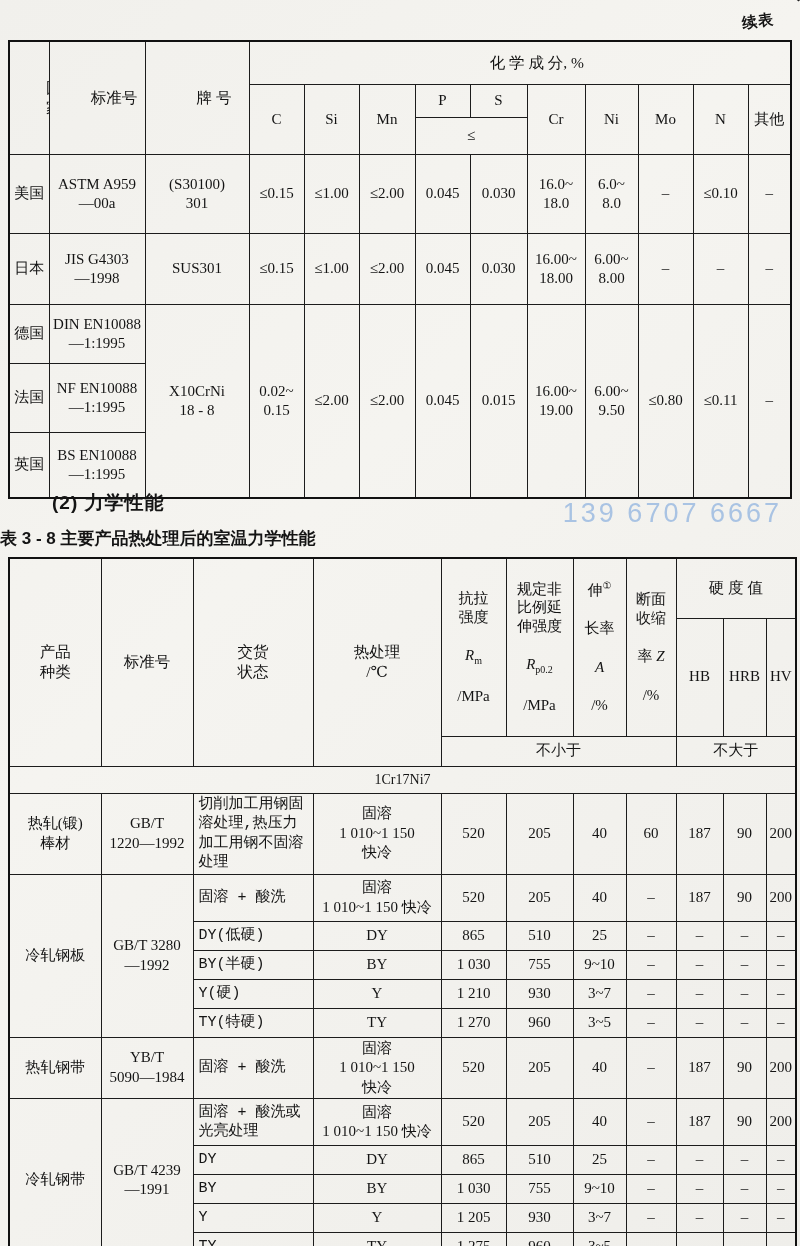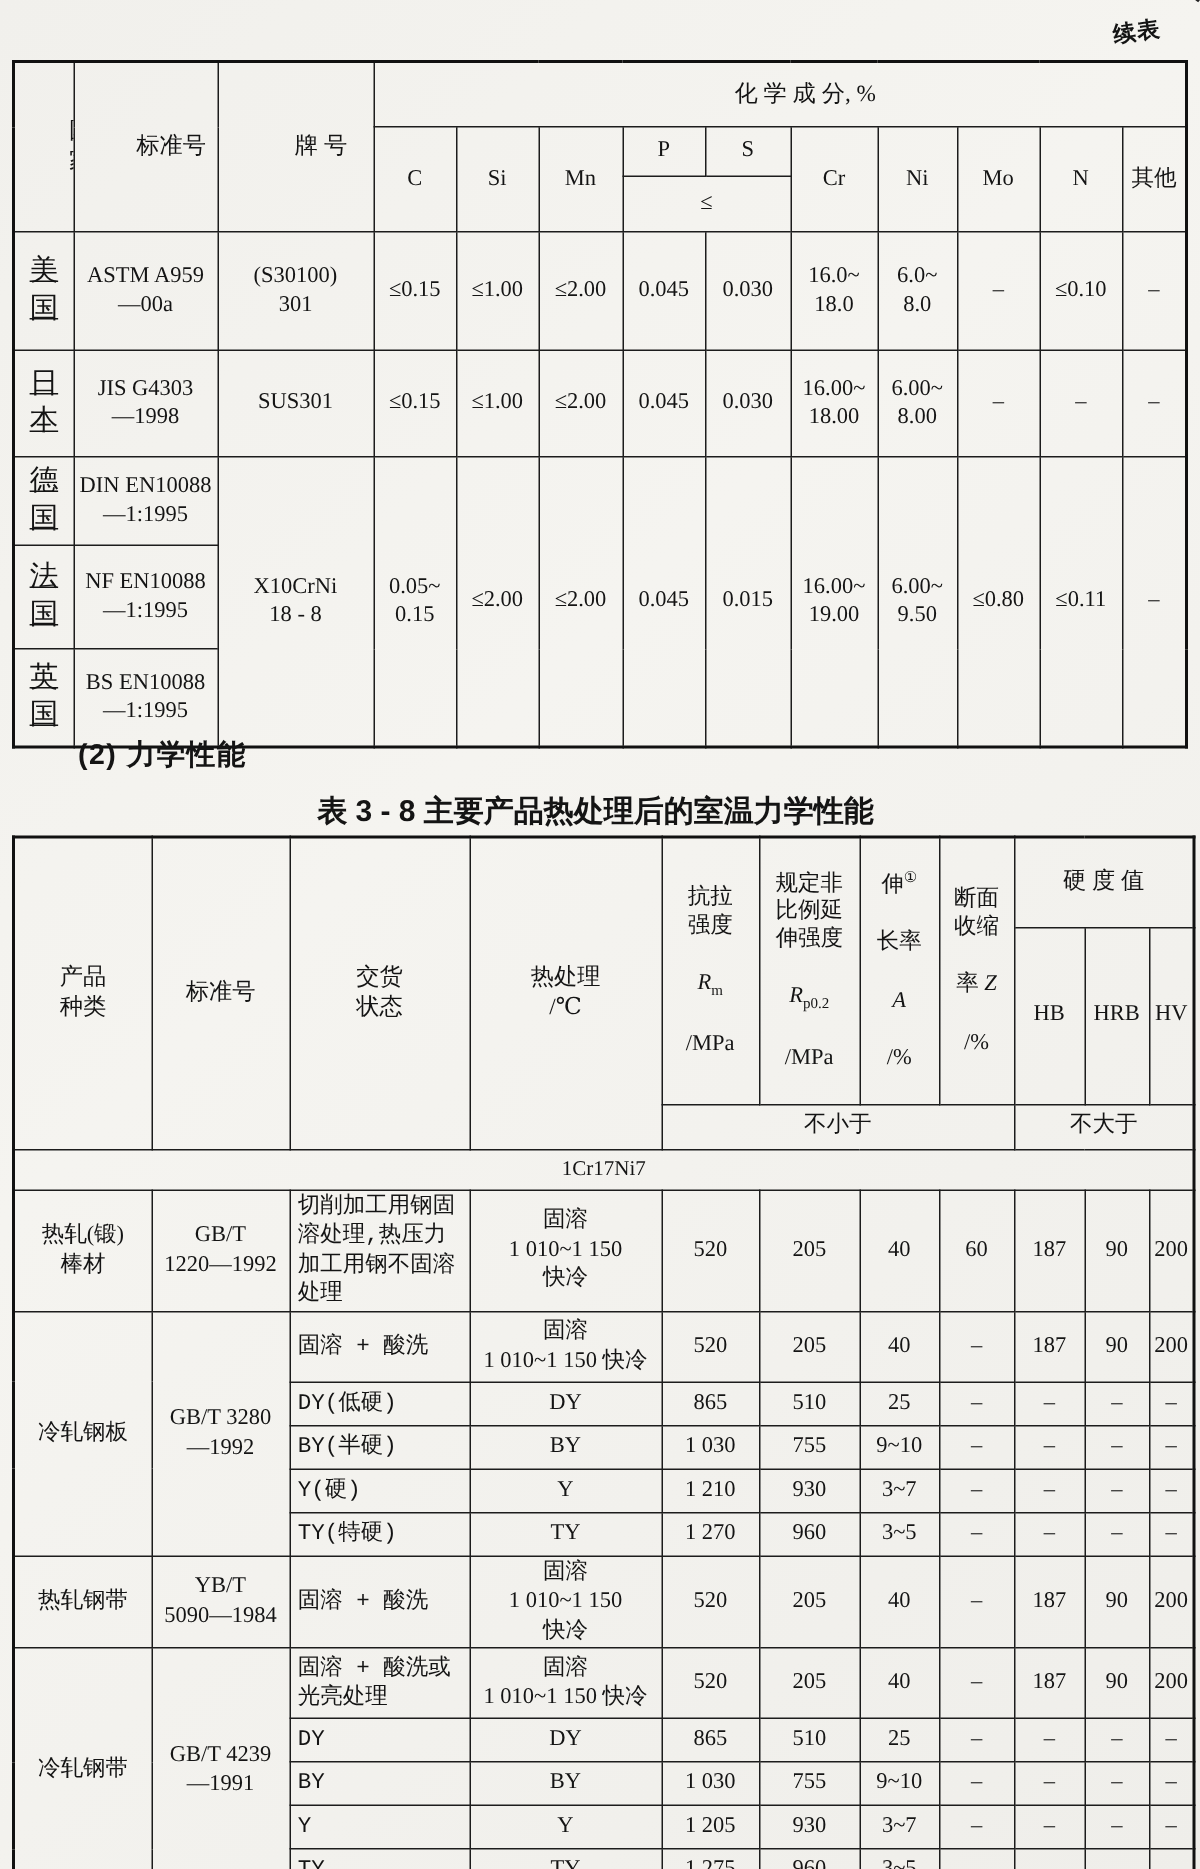--- a/index.html
+++ b/index.html
@@ -12,30 +12,30 @@
   
   #continued{top:12px;right:26px;font-size:15px;font-weight:bold;transform:rotate(-8deg);letter-spacing:1px;}
   .curl{position:absolute;top:0;right:0;width:54px;height:2px;background:#222;transform:rotate(38deg);transform-origin:right top;}
   
   table{border-collapse:collapse;table-layout:fixed;background:transparent;}
   td{border:1.5px solid #1c1c1c;text-align:center;vertical-align:middle;
      padding:1px 2px;white-space:pre-line;font-size:15px;line-height:1.3;overflow:hidden;}
   #t1{left:8px;top:40px;width:782px;border:2.5px solid #111;}
   #t2{left:8px;top:557px;width:787px;border:2.5px solid #111;}
   .al{text-align:left;padding-left:5px;font-family:Liberation Mono, monospace;}
-  .cjk{font-size:19px;text-decoration:underline;}
+  .cjk{font-size:15px;}
   .hdr{font-size:15.5px;}
   .sym i{font-style:italic;font-family:"Liberation Serif",serif;}
   .hline{display:block;line-height:1.25;}
   sub{font-size:10px;}
   sup{font-size:10px;}
   .sec td{font-size:14px;height:24px;line-height:1;}
   
   #heading2{left:52px;top:490px;font-size:19px;font-weight:bold;letter-spacing:1px;font-family:"Liberation Sans",sans-serif;}
-  #caption2{left:17px;top:527px;width:760px;text-align:center;font-size:20px;font-weight:bold;font-family:"Liberation Sans",sans-serif;}
+  #caption2{left:0;top:527px;width:760px;font-size:17px;font-weight:bold;font-family:"Liberation Sans",sans-serif;}
   
   #wm{right:18px;top:490px;text-align:right;color:#a9c3e3;font-family:"Liberation Sans",sans-serif;}
   #wm .w1{font-size:21px;letter-spacing:14px;padding-right:4px;}
   #wm .w2{font-size:27px;letter-spacing:3px;margin-top:8px;}
   
   #t1 tr.h1 td{height:40px;padding-left:36px;} #t1 tr.h2 td{height:30px;} #t1 tr.h3 td{height:34px;}
   #t1 tr.r0 td{height:76px;} #t1 tr.r1 td{height:68px;}
   #t1 tr.r2 td{height:56px;} #t1 tr.r3 td{height:66px;} #t1 tr.r4 td{height:62px;}
   #t2 tr.h1 td{height:34px;} #t2 tr.h2 td{height:70px;} #t2 tr.h3 td{height:27px;}
   #t2 tr.d0 td{height:62px;} #t2 tr.d1 td{height:44px;}
@@ -122,21 +122,21 @@
     <td>–</td>
     <td>–</td>
     <td>–</td>
   </tr>
   <tr class="r2">
     <td class="cjk">德国</td>
     <td>DIN EN10088
 —1:1995</td>
     <td rowspan="3">X10CrNi
 18 - 8</td>
-    <td rowspan="3">0.05~
+    <td rowspan="3">0.02~
 0.15</td>
     <td rowspan="3">≤2.00</td>
     <td rowspan="3">≤2.00</td>
     <td rowspan="3">0.045</td>
     <td rowspan="3">0.015</td>
     <td rowspan="3">16.00~
 19.00</td>
     <td rowspan="3">6.00~
 9.50</td>
     <td rowspan="3">≤0.80</td>
@@ -152,20 +152,21 @@
     <td class="cjk">英国</td>
     <td>BS EN10088
 —1:1995</td>
   </tr>
 </tbody>
   </table>
 
 <div id="heading2" class="abs">(2) 力学性能</div>
 <div id="caption2" class="abs">表 3 - 8   主要产品热处理后的室温力学性能</div>
 <div id="wm" class="abs">
+  <div class="w2">139 6707 6667</div>
 </div>
 
 <table id="t2" class="abs">
   <colgroup>
     <col style="width:92px">
       <col style="width:92px">
       <col style="width:120px">
       <col style="width:128px">
     <col style="width:65px">
       <col style="width:67px">

